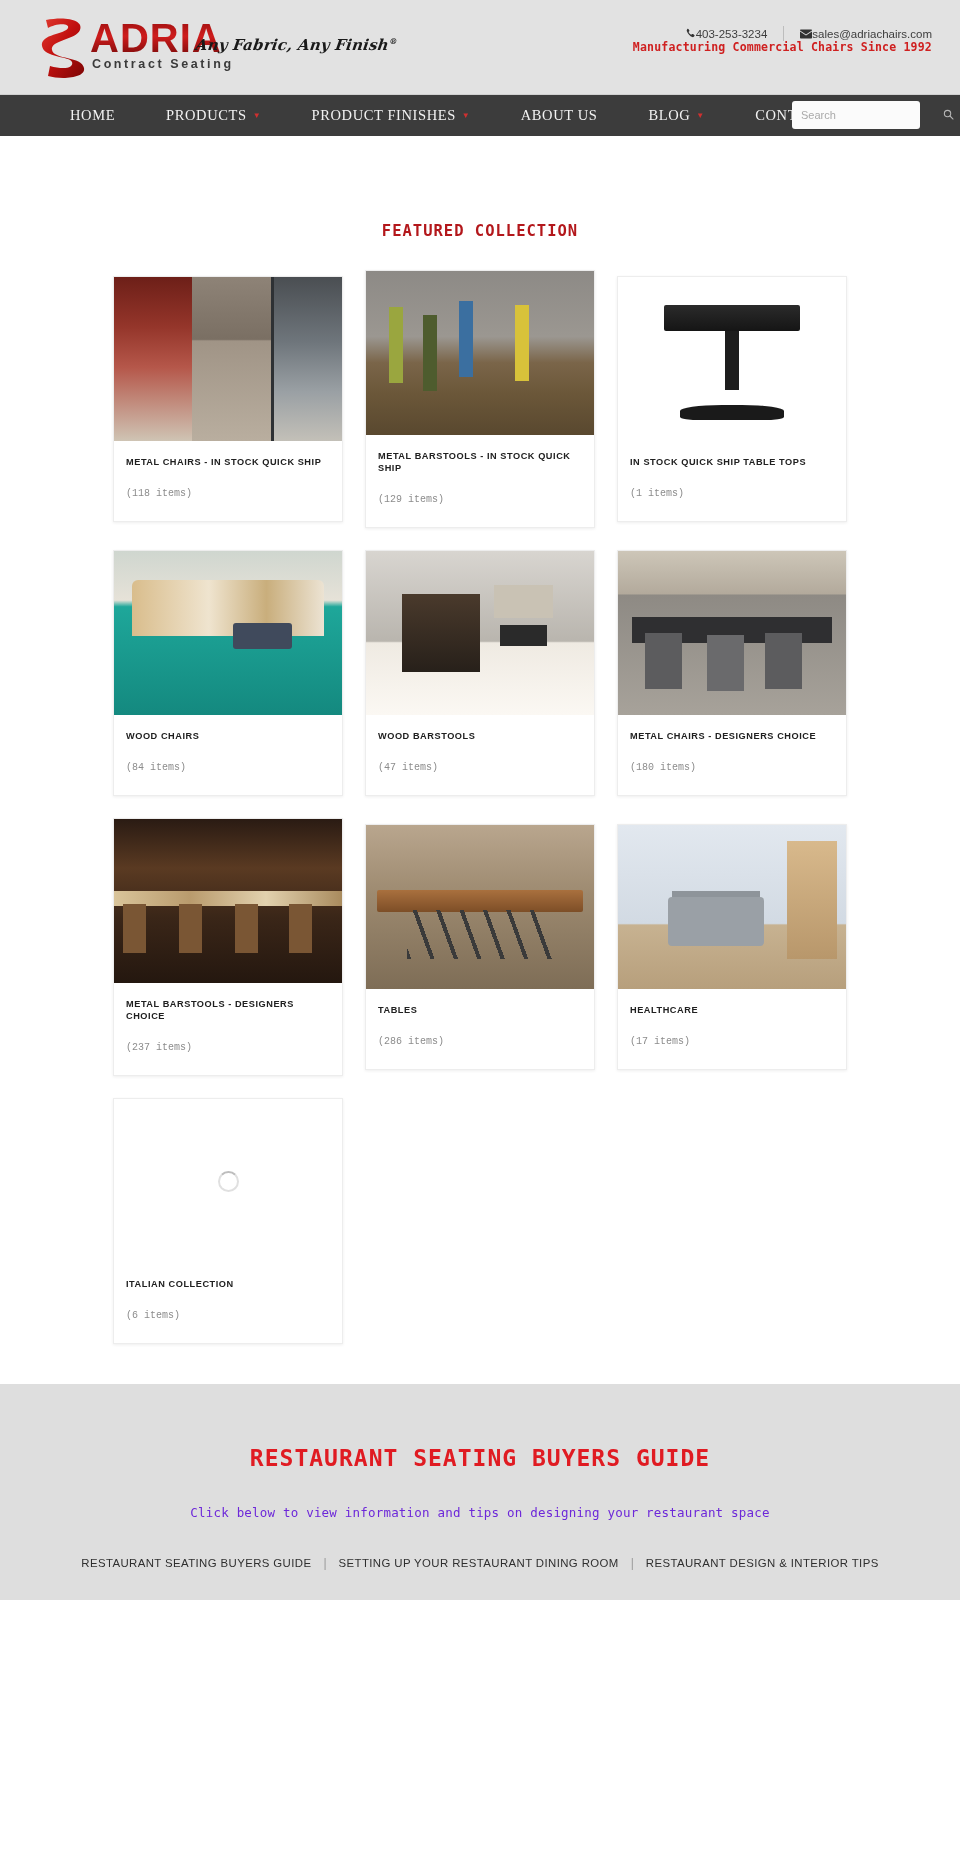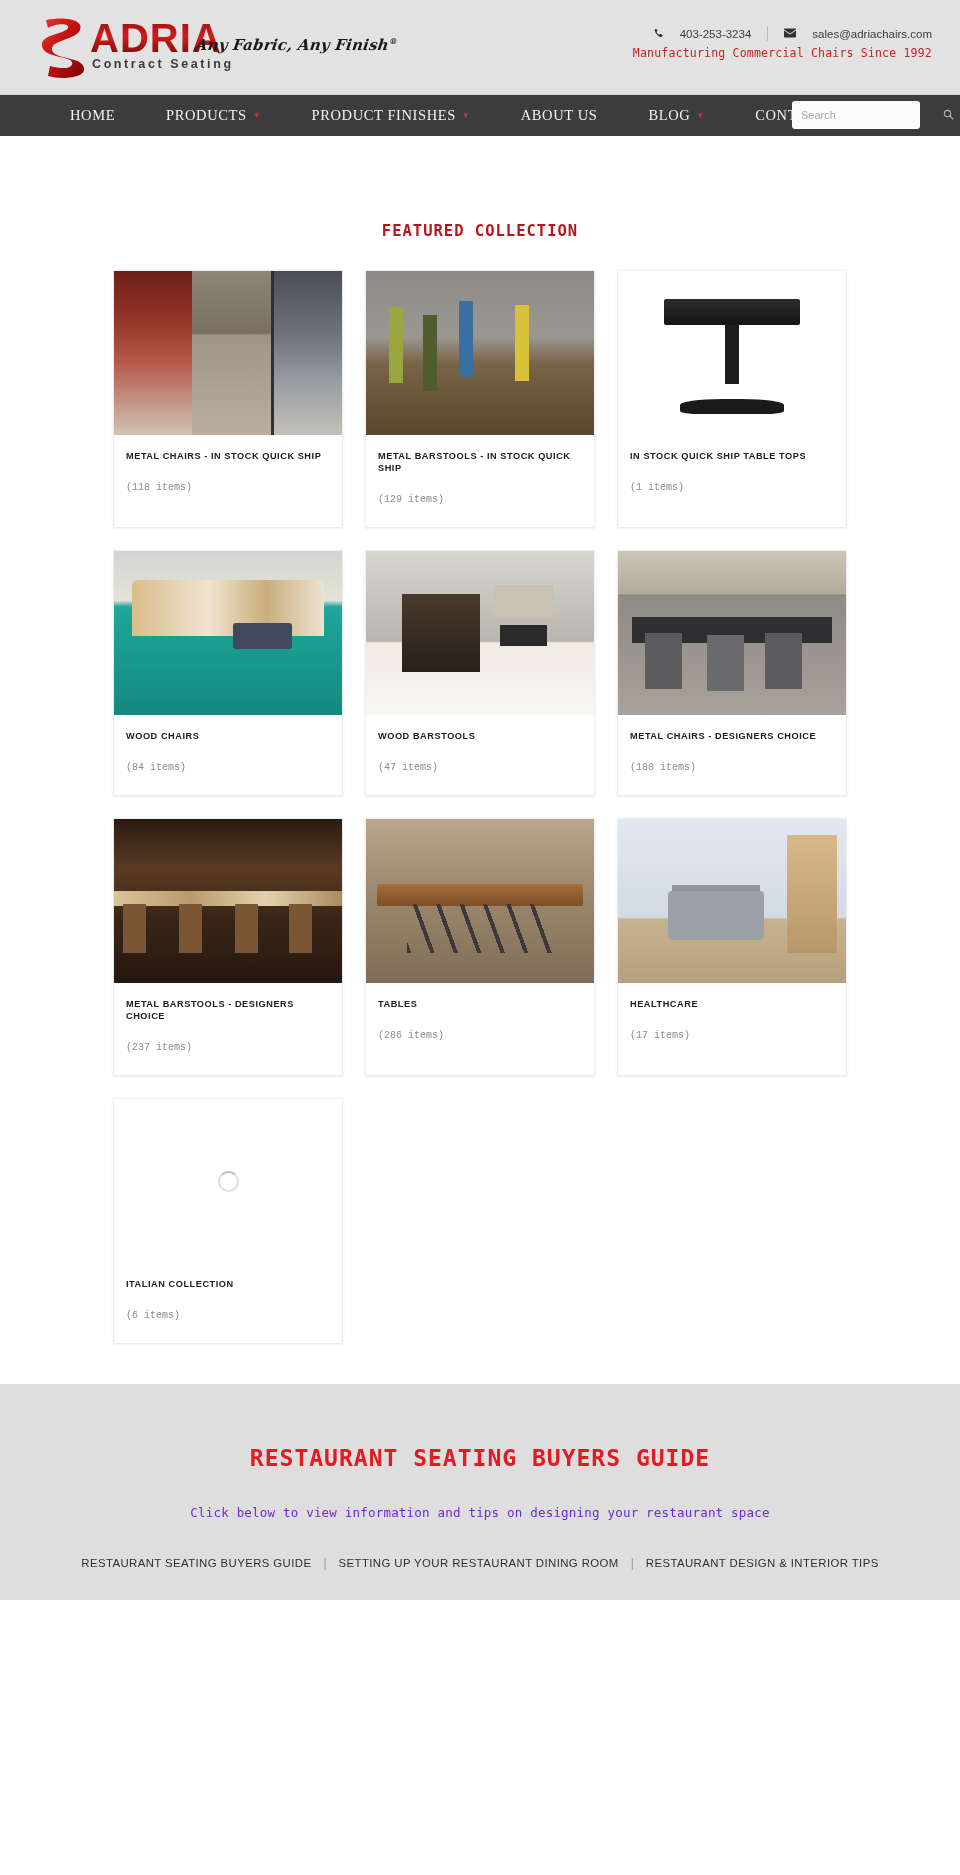--- a/index.html
+++ b/index.html
@@ -62,31 +62,31 @@
   .tagline sup { font-size: 8px; vertical-align: super; }
 
   .contact-row {
     position: absolute;
     right: 28px; top: 26px;
     display: flex;
     align-items: center;
     font-size: 11.5px;
     color: #3d3d3d;
   }
-  .contact-item { display: flex; gap: 16px; }
+  .contact-item { display: flex; align-items: center; gap: 0; }
   .contact-sep {
     width: 1px; height: 15px; background: #bdbdbd; margin: 0 16px;
   }
   .ico { display: inline-block; color: #333; }
   .ico svg { display: block; }
   .since {
     position: absolute;
-    right: 28px; top: 46px;
+    right: 28px; top: 40px;
     font-family: "DejaVu Sans Mono", monospace;
-    font-weight: normal;
+    font-weight: bold;
     font-size: 11.5px;
     color: #cf2020;
     letter-spacing: 0.2px;
   }
 
   
   .nav {
     background: #3c3c3c;
     height: 41px;
     display: flex;
@@ -152,20 +152,21 @@
     padding-top: 62px;
     padding-bottom: 30px;
   }
 
   .grid {
     width: 734px;
     margin: 0 auto;
     display: flex;
     flex-wrap: wrap;
     gap: 22px 22px;
+    align-items: center;
   }
   .card {
     width: 230px;
     background: #fff;
     border: 1px solid #ededed;
     box-shadow: 0 1px 3px rgba(0,0,0,0.07);
     display: flex;
     flex-direction: column;
     cursor: pointer;
   }

